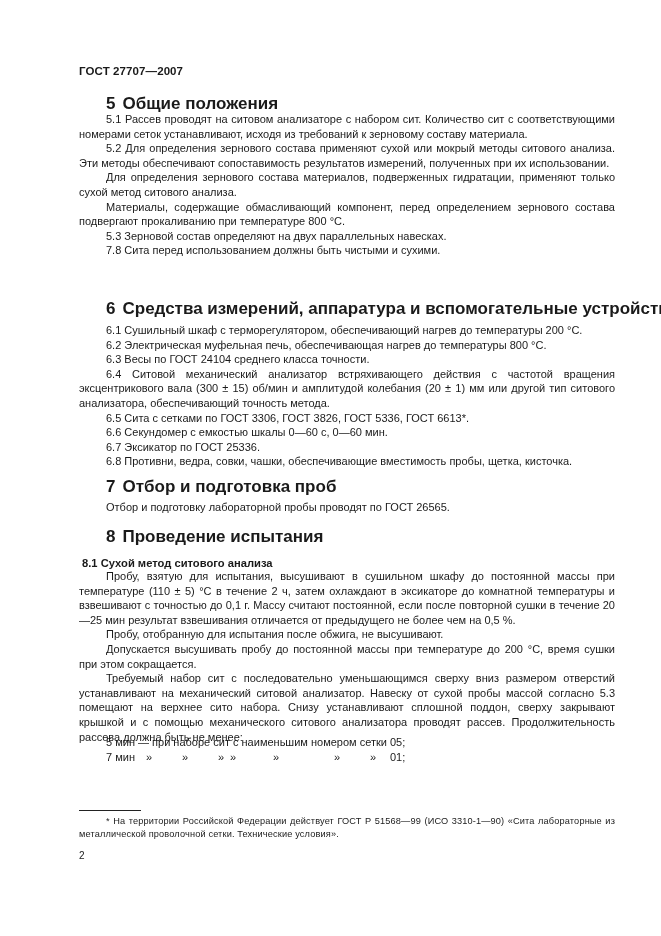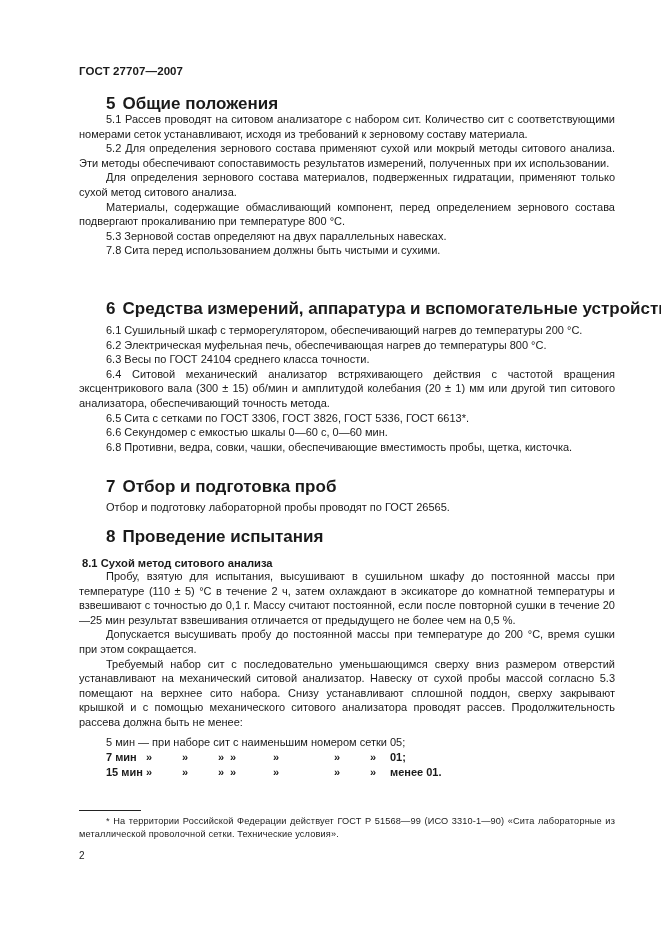--- a/index.html
+++ b/index.html
@@ -6,21 +6,21 @@
     body { width: 661px; height: 936px; position: relative; overflow: hidden;
            font-family: "Liberation Sans", sans-serif; color: #1a1a1a; }
     .page { position: absolute; left: 79px; top: 0; width: 536px; }
     .running-head { position: absolute; top: 65px; left: 0; font-size: 11.5px; font-weight: bold; letter-spacing: 0.1px; }
     .h1 { position: absolute; left: 27px; font-size: 17px; font-weight: bold; margin: 0; white-space: nowrap; }
     .h1 .num { margin-right: 7px; }
     .h2 { position: absolute; left: 0; font-size: 11.2px; font-weight: bold; margin: 3px; white-space: nowrap; }
     .block { position: absolute; left: 0; width: 536px; font-size: 11px; line-height: 14.6px; }
     .p { margin: 0; text-align: justify; text-indent: 27px; }
     .dur-table { position: absolute; left: 27px; font-size: 11px; line-height: 14.6px; border-collapse: collapse; }
-    .dur-table td { padding: 0; white-space: nowrap; font-weight: bold; }
+    .dur-table td { padding: 0; white-space: nowrap; }
     .dur-line { position: absolute; left: 27px; font-size: 11px; line-height: 14.6px; white-space: nowrap; }
     .fn-rule { position: absolute; left: 0; top: 810px; width: 62px; height: 0; border-top: 1px solid #222; }
     .footnote { position: absolute; left: 0; top: 815px; width: 536px; font-size: 9.2px; line-height: 13px; letter-spacing: 0.15px; }
     .footnote p { margin: 0; text-indent: 27px; text-align: justify; }
     .page-number { position: absolute; left: 0; top: 850px; font-size: 10px; }
   </style>
 </head>
 <body>
 
 <div class="page">
@@ -42,66 +42,57 @@
   <h2 class="h1" style="top:299px;">
     <span class="num">6</span><span>Средства измерений, аппаратура и вспомогательные устройства</span>
   </h2>
   <div class="block" style="top:323px;">
     <p class="p">6.1  Сушильный шкаф с терморегулятором, обеспечивающий нагрев до температуры 200 °С.</p>
     <p class="p">6.2  Электрическая муфельная печь, обеспечивающая нагрев до температуры 800 °С.</p>
     <p class="p">6.3  Весы по ГОСТ 24104 среднего класса точности.</p>
     <p class="p">6.4  Ситовой механический анализатор встряхивающего действия с частотой вращения эксцентрикового вала (300 ± 15) об/мин и амплитудой колебания (20 ± 1) мм или другой тип ситового анализатора, обеспечивающий точность метода.</p>
     <p class="p">6.5  Сита с сетками по ГОСТ 3306, ГОСТ 3826, ГОСТ 5336, ГОСТ 6613*.</p>
     <p class="p">6.6  Секундомер с емкостью шкалы 0—60 с, 0—60 мин.</p>
+    <p class="p">6.7  Эксикатор по ГОСТ 25336.</p>
     <p class="p">6.8  Противни, ведра, совки, чашки, обеспечивающие вместимость пробы, щетка, кисточка.</p>
   </div>
 
   <h2 class="h1" style="top:477px;">
     <span class="num">7</span><span>Отбор и подготовка проб</span>
   </h2>
   <div class="block" style="top:500px;">
     <p class="p">Отбор и подготовку лабораторной пробы проводят по ГОСТ 26565.</p>
   </div>
 
   <h2 class="h1" style="top:527px;">
     <span class="num">8</span><span>Проведение испытания</span>
   </h2>
   <h3 class="h2" style="top:554px;">8.1  Сухой метод ситового анализа</h3>
   <div class="block" style="top:569px;">
     <p class="p">Пробу, взятую для испытания, высушивают в сушильном шкафу до постоянной массы при температуре (110 ± 5) °С в течение 2 ч, затем охлаждают в эксикаторе до комнатной температуры и взвешивают с точностью до 0,1 г. Массу считают постоянной, если после повторной сушки в течение 20—25 мин результат взвешивания отличается от предыдущего не более чем на 0,5 %.</p>
+    <p class="p">Пробу, отобранную для испытания после обжига, не высушивают.</p>
     <p class="p">Допускается высушивать пробу до постоянной массы при температуре до 200 °С, время сушки при этом сокращается.</p>
     <p class="p">Требуемый набор сит с последовательно уменьшающимся сверху вниз размером отверстий устанавливают на механический ситовой анализатор. Навеску от сухой пробы массой согласно 5.3 помещают на верхнее сито набора. Снизу устанавливают сплошной поддон, сверху закрывают крышкой и с помощью механического ситового анализатора проводят рассев. Продолжительность рассева должна быть не менее:</p>
   </div>
 
   <div class="dur-line" style="top:735px;">5 мин — при наборе сит с наименьшим номером сетки 05;</div>
 
   <table class="dur-table" style="top:750px;">
     <tbody>
         <tr>
       <td style="width:40px;">7 мин</td>
       <td style="width:36px;">»</td>
       <td style="width:36px;">»</td>
       <td style="width:12px;">»</td>
       <td style="width:43px;">»</td>
       <td style="width:61px;">»</td>
       <td style="width:36px;">»</td>
       <td style="width:20px;">»</td>
       <td>01;</td>
     </tr>
-    <tr>
-      <td>15 мин</td>
-      <td>»</td>
-      <td>»</td>
-      <td>»</td>
-      <td>»</td>
-      <td>»</td>
-      <td>»</td>
-      <td>»</td>
-      <td>менее 01.</td>
-    </tr>
   </tbody>
     </table>
 
   <div class="fn-rule"></div>
   <div class="footnote">
     <p>* На территории Российской Федерации действует ГОСТ Р 51568—99 (ИСО 3310-1—90) «Сита лабораторные из металлической проволочной сетки. Технические условия».</p>
   </div>
 
   <div class="page-number">2</div>
 </div>

